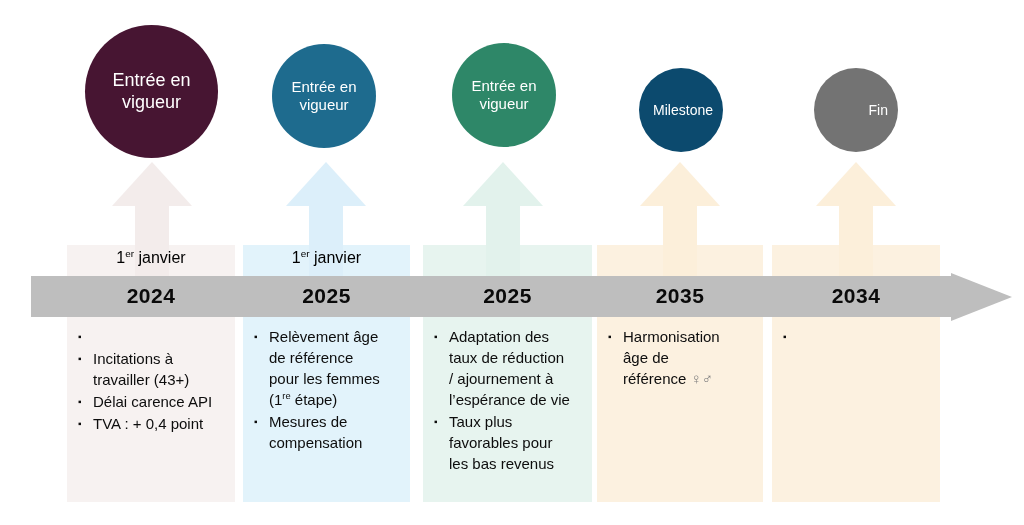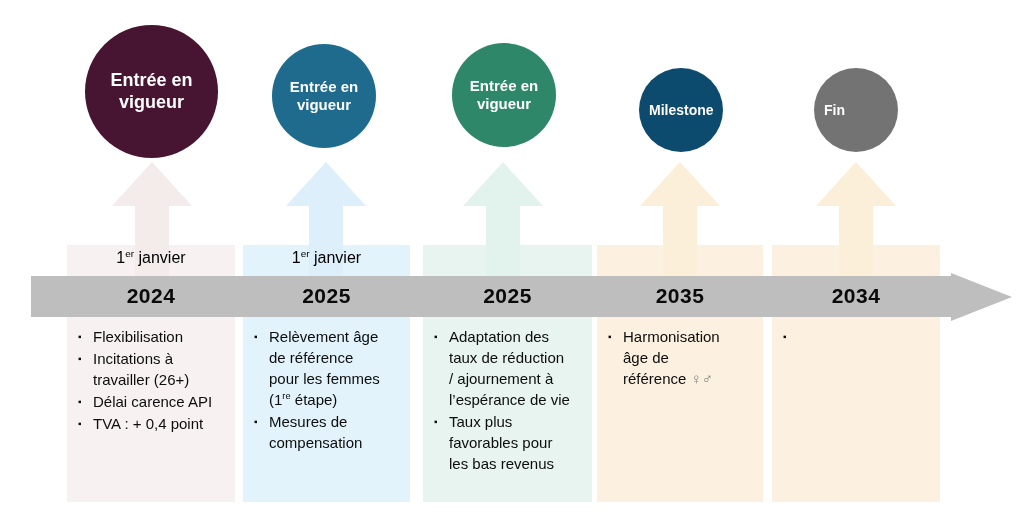--- a/index.html
+++ b/index.html
@@ -18,22 +18,22 @@
 
   
   .tri{position:absolute;top:162px;width:0;height:0;z-index:1;
        border-left:40px solid transparent;border-right:40px solid transparent;
        border-bottom:44px solid transparent;}
   .tri-0{left:112px}.tri-1{left:286px}.tri-2{left:463px}.tri-3{left:640px}.tri-4{left:816px}
   .stem{position:absolute;top:204px;height:73px;width:34px;z-index:1;}
   .stem-0{left:135px}.stem-1{left:309px}.stem-2{left:486px}.stem-3{left:663px}.stem-4{left:839px}
 
   
-  .circle{position:absolute;border-radius:50%;display:flex;align-items:center;justify-content:flex-start;
-          text-align:center;color:#ffffff;font-weight:bold;line-height:1.18;z-index:2;padding:0;}
+  .circle{position:absolute;border-radius:50%;display:flex;align-items:center;justify-content:flex-end;
+          text-align:center;color:#ffffff;font-weight:normal;line-height:1.18;z-index:2;padding:0;}
   .circle span{display:block;padding:0 10px;}
   .circle-0{left:85px;top:25px;width:133px;height:133px;font-size:18px}
   .circle-1{left:272px;top:44px;width:104px;height:104px;font-size:15px}
   .circle-2{left:452px;top:43px;width:104px;height:104px;font-size:15px}
   .circle-3{left:639px;top:68px;width:84px;height:84px;font-size:14px}
   .circle-4{left:814px;top:68px;width:84px;height:84px;font-size:14px}
 
   
   .bar{position:absolute;left:31px;top:276px;width:920px;height:41px;z-index:2;}
   .bar-head{position:absolute;left:951px;top:273px;width:0;height:0;z-index:2;
@@ -68,25 +68,24 @@
       <div class="tri tri-0" style="border-bottom-color: rgb(243, 236, 235);"></div>
       <div class="stem stem-0" style="background: rgb(243, 236, 235);"></div>
       <div class="circle circle-0" style="background: rgb(71, 21, 50);">
         <span>Entrée en vigueur</span>
       </div>
       <div class="date col-0">1<sup>er</sup> janvier</div>
       <div class="year col-0">2024</div>
       <div class="list list-0">
         <div class="item">
           <span class="marker">▪</span>
-          <span class="itext">Flexibilisation</span>
         </div>
         <div class="item">
           <span class="marker">▪</span>
-          <span class="itext">Incitations à travailler (26+)</span>
+          <span class="itext">Incitations à travailler (43+)</span>
         </div>
         <div class="item">
           <span class="marker">▪</span>
           <span class="itext">Délai carence API</span>
         </div>
         <div class="item">
           <span class="marker">▪</span>
           <span class="itext">TVA : + 0,4 point</span>
         </div>
       </div>

